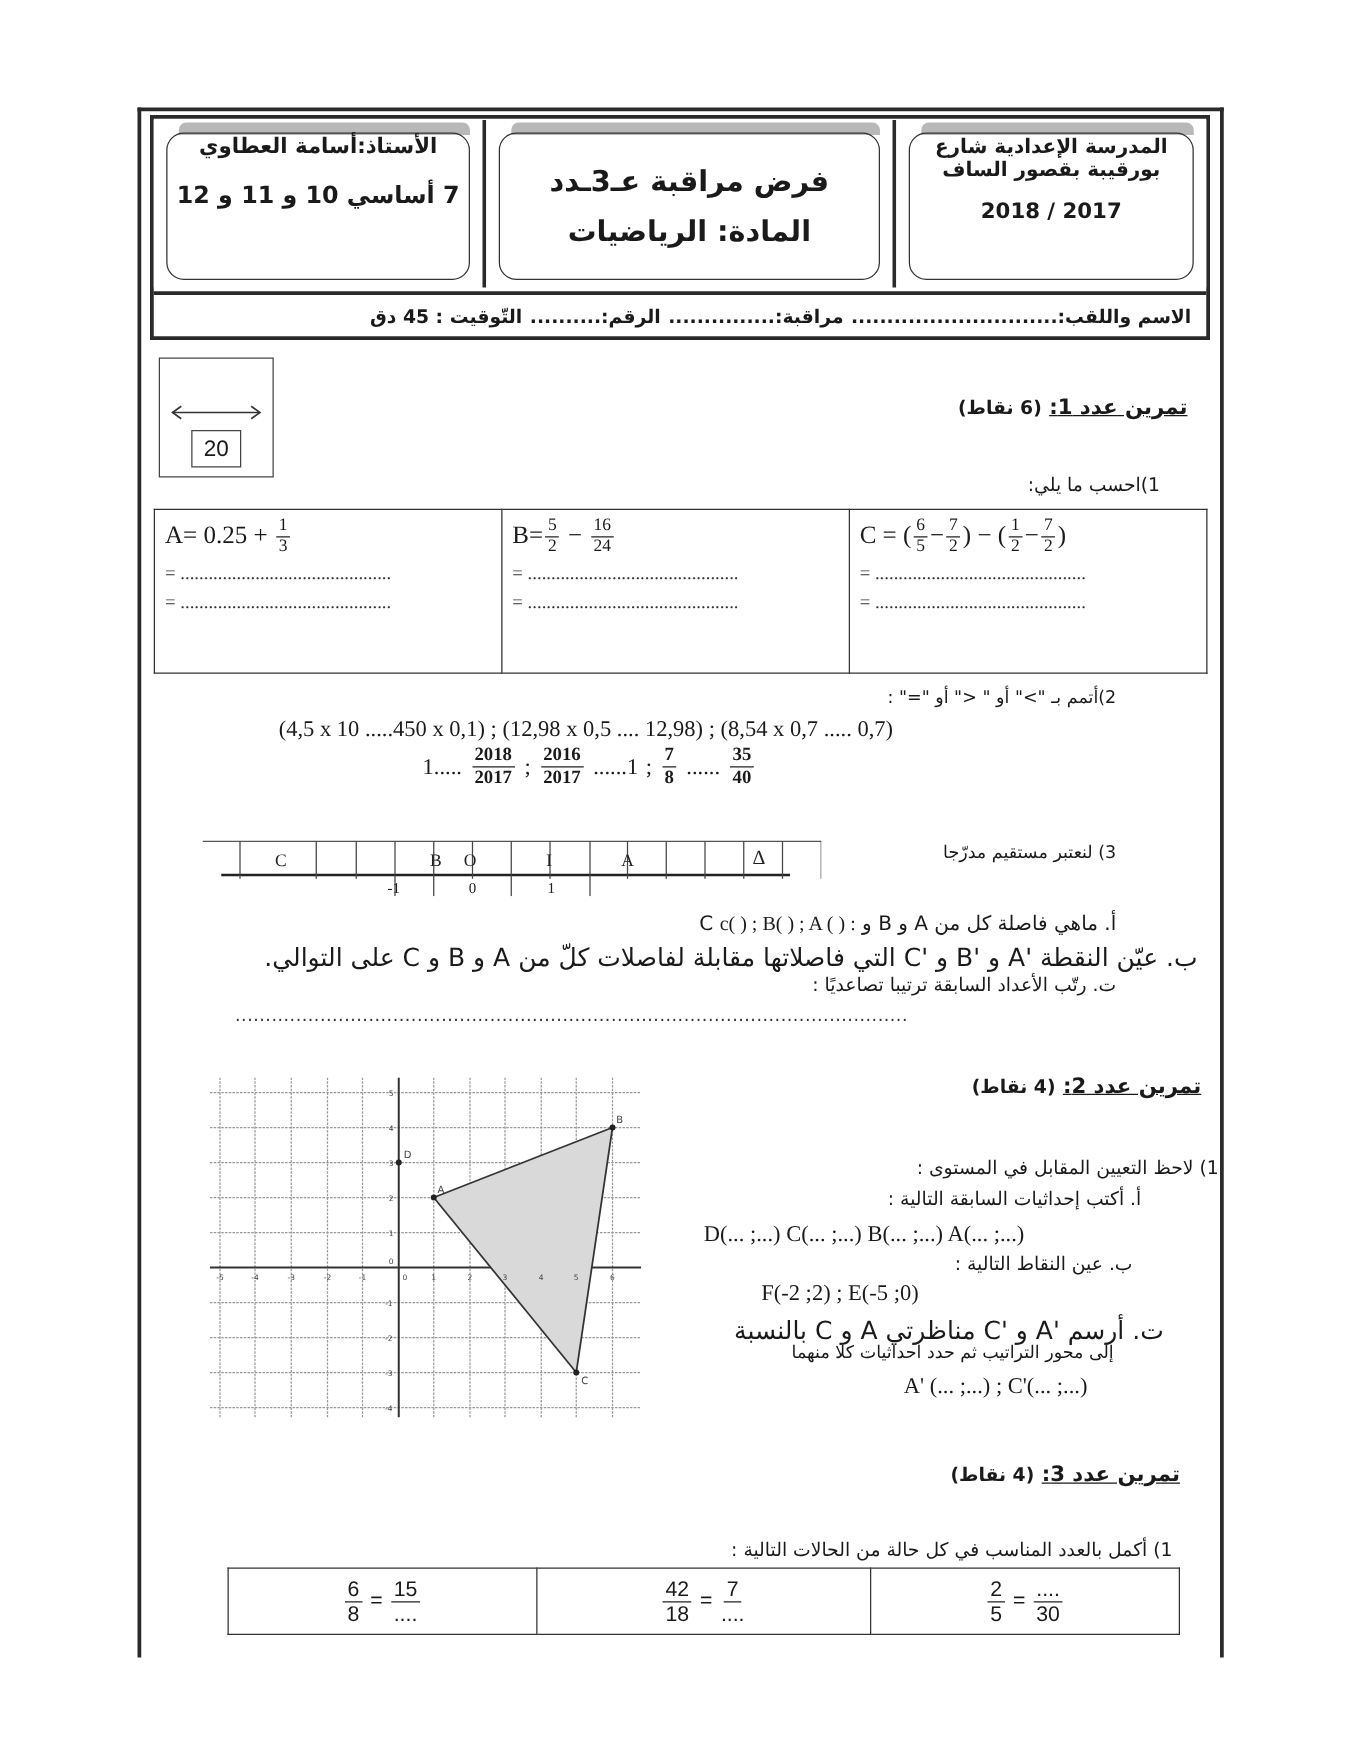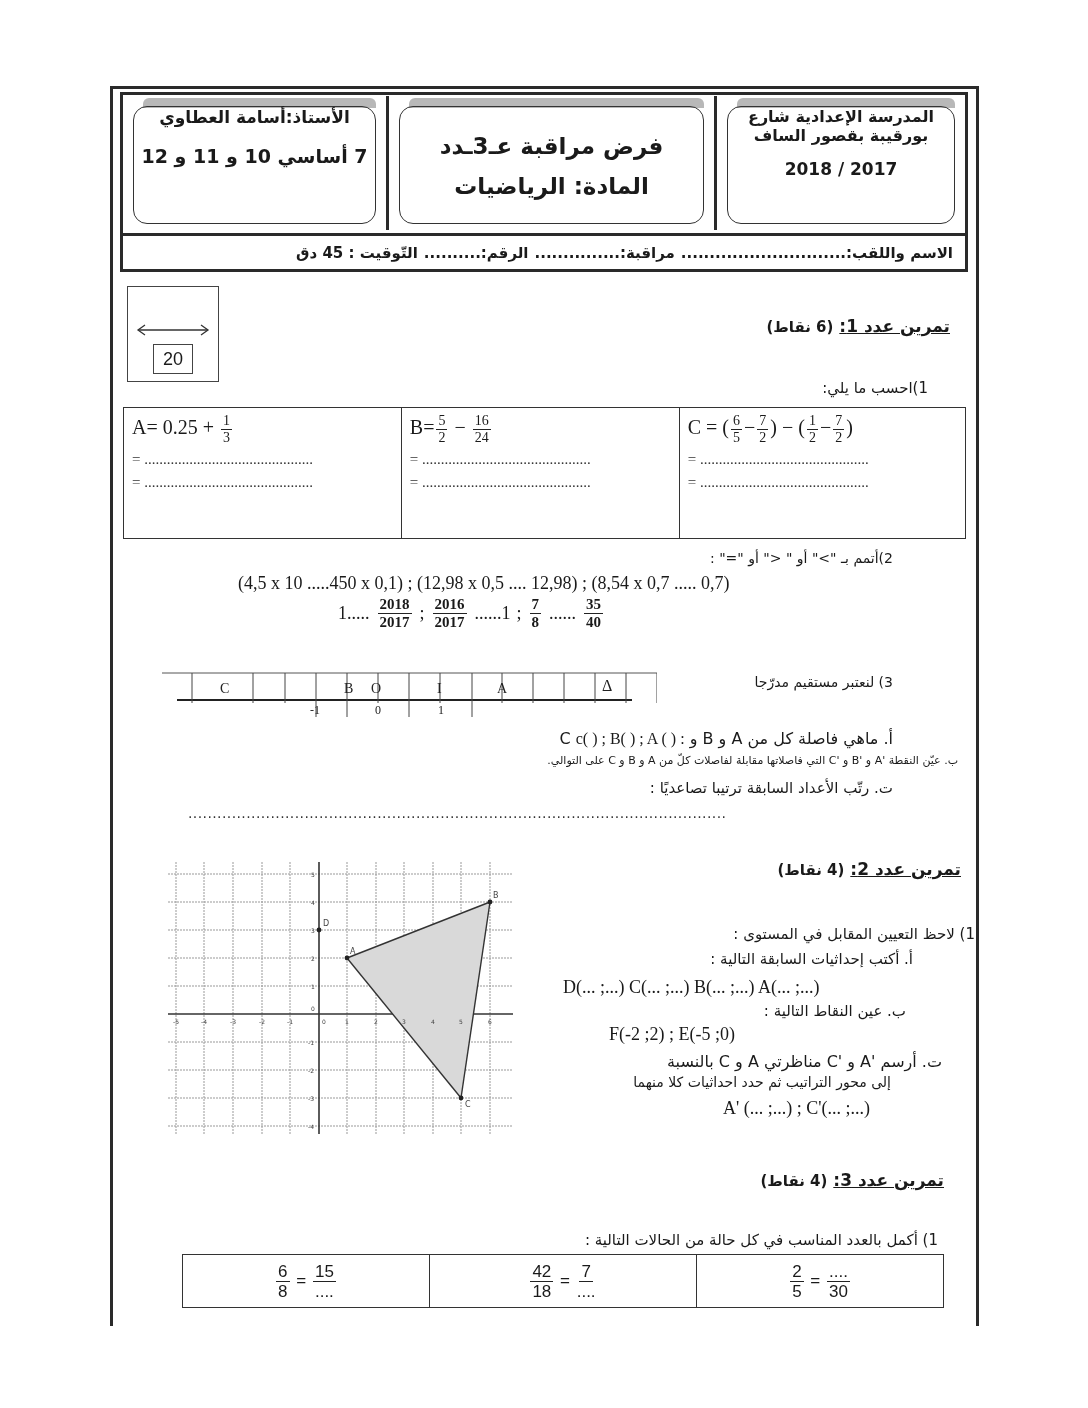--- a/index.html
+++ b/index.html
@@ -143,21 +143,21 @@
             </span>)
       </div>
       <div class="dotline"><span>=</span> <span>.............................................</span></div>
       <div class="dotline"><span>=</span> <span>.............................................</span></div>
     </td>
   </tr>
 </tbody>
   </table>
 
 <div class="abs rtl" style="right:195px;top:550px;font-size:14px;">2)أتمم بـ "&gt;" أو " &lt;" أو "=" :</div>
-<div class="abs serif" style="left:238px;top:573px;font-size:18px;white-space:nowrap;">(4,5 x 10 .....450 x 0,1) ; (12,98 x 0,5 .... 12,98) ; (8,54 x 0,7 ..... 0,7)</div>
+<div class="abs serif" style="left:223px;top:573px;font-size:18px;white-space:nowrap;">(4,5 x 10 .....450 x 0,1) ; (12,98 x 0,5 .... 12,98) ; (8,54 x 0,7 ..... 0,7)</div>
 <div class="abs serif" style="left:338px;top:597px;font-size:18px;white-space:nowrap;display:flex;align-items:center;gap:6px;">
   <span>1.....</span>
   <span class="frac" style="font-size:15px;font-weight:bold;">
       <span class="n">2018</span>
       <span class="d">2017</span>
     </span>
   <span>;</span>
   <span class="frac" style="font-size:15px;font-weight:bold;">
       <span class="n">2016</span>
       <span class="d">2017</span>
@@ -206,34 +206,34 @@
     <text x="148" y="45" font-size="12">-1</text>
     <text x="213" y="45" font-size="12">0</text>
     <text x="276" y="45" font-size="12">1</text>
   </g>
 </svg>
 
 <div class="abs rtl" style="right:195px;top:729px;font-size:16px;white-space:nowrap;">
   <span>أ.  ماهي فاصلة كل من  A و B و C</span>
   <span class="serif" style="direction:ltr;unicode-bidi:embed;">c(    ) ; B(     ) ; A (    ) :</span>
 </div>
-<div class="abs rtl" style="right:130px;top:754px;font-size:11px;white-space:nowrap;">ب. عيّن النقطة 'A و 'B و 'C التي فاصلاتها مقابلة لفاصلات كلّ من A و B و C على التوالي.</div>
+<div class="abs rtl" style="right:130px;top:754px;font-size:20px;white-space:nowrap;">ب. عيّن النقطة 'A و 'B و 'C التي فاصلاتها مقابلة لفاصلات كلّ من A و B و C على التوالي.</div>
 <div class="abs rtl" style="right:195px;top:779px;font-size:15px;">ت. رتّب الأعداد السابقة  ترتيبا تصاعديًا :</div>
 <div class="abs" style="left:188px;top:805px;font-size:14px;color:#333;white-space:nowrap;letter-spacing:0.4px;">...............................................................................................................</div>
 
 <div class="abs rtl title-ex" style="right:127px;top:859px;">
   <span class="u">تمرين عدد 2:</span>
   <span style="font-size:15px;">(4 نقاط)</span>
 </div>
 <div class="abs rtl" style="right:113px;top:925px;font-size:15px;">1)  لاحظ التعيين المقابل في المستوى :</div>
 <div class="abs rtl" style="right:175px;top:950px;font-size:15px;">أ.  أكتب إحداثيات السابقة التالية :</div>
 <div class="abs serif" style="left:548px;top:977px;font-size:18px;white-space:nowrap;margin-left:15px;">D(... ;...)  C(... ;...) B(... ;...)  A(... ;...)</div>
 <div class="abs rtl" style="right:182px;top:1002px;font-size:15px;">ب. عين النقاط التالية :</div>
 <div class="abs serif" style="left:609px;top:1024px;font-size:18px;white-space:nowrap;">F(-2 ;2) ; E(-5 ;0)</div>
-<div class="abs rtl" style="right:146px;top:1052px;font-size:16px;white-space:nowrap;text-align:right;">ت.    أرسم 'A  و 'C مناظرتي  A و C بالنسبة</div>
+<div class="abs rtl" style="right:157px;top:1052px;font-size:20px;white-space:nowrap;text-align:right;">ت.    أرسم 'A  و 'C مناظرتي  A و C بالنسبة</div>
 <div class="abs rtl" style="right:197px;top:1074px;font-size:14px;white-space:nowrap;">إلى محور التراتيب ثم حدد  احداثيات كلا منهما</div>
 <div class="abs serif" style="left:723px;top:1098px;font-size:18px;white-space:nowrap;">A' (... ;...) ; C'(... ;...)</div>
 
 <svg class="abs grid-wrap" viewBox="0 0 345 272">
 
   <g stroke="#999" stroke-width="1" stroke-dasharray="2,1">
     <line x1="8" y1="0" x2="8" y2="272"></line>
       <line x1="36" y1="0" x2="36" y2="272"></line>
       <line x1="65" y1="0" x2="65" y2="272"></line>
     <line x1="94" y1="0" x2="94" y2="272"></line>

